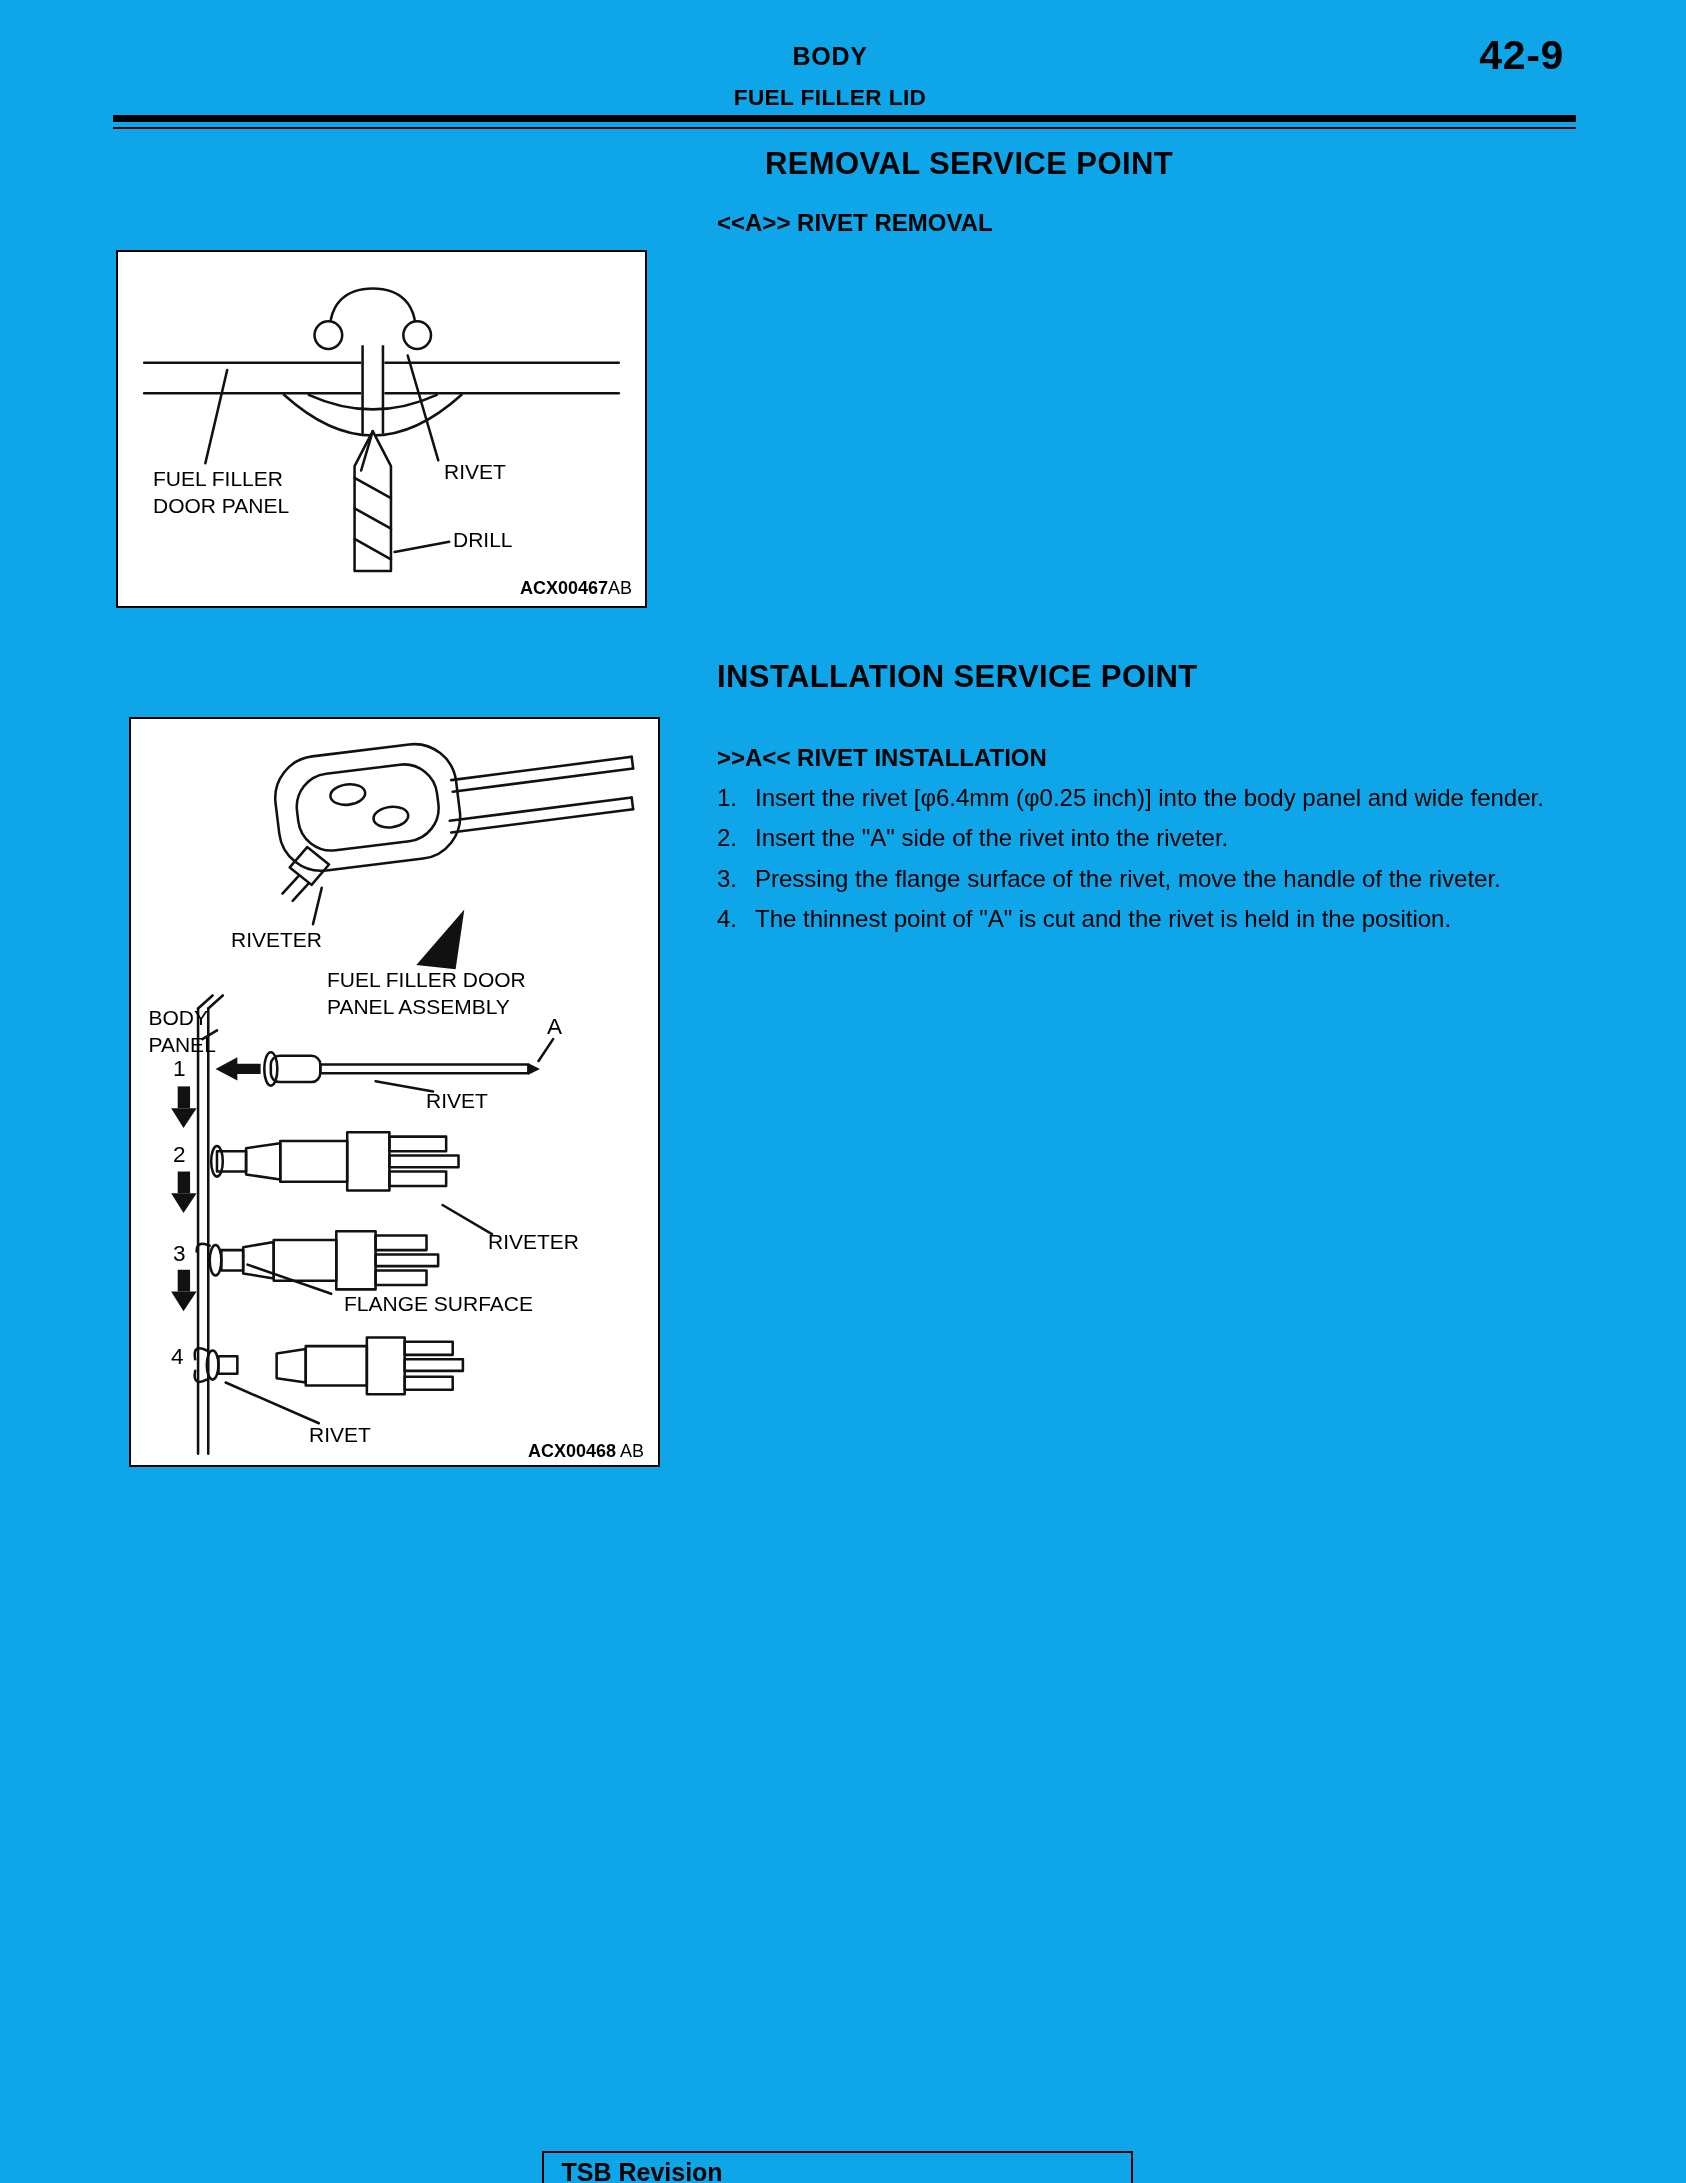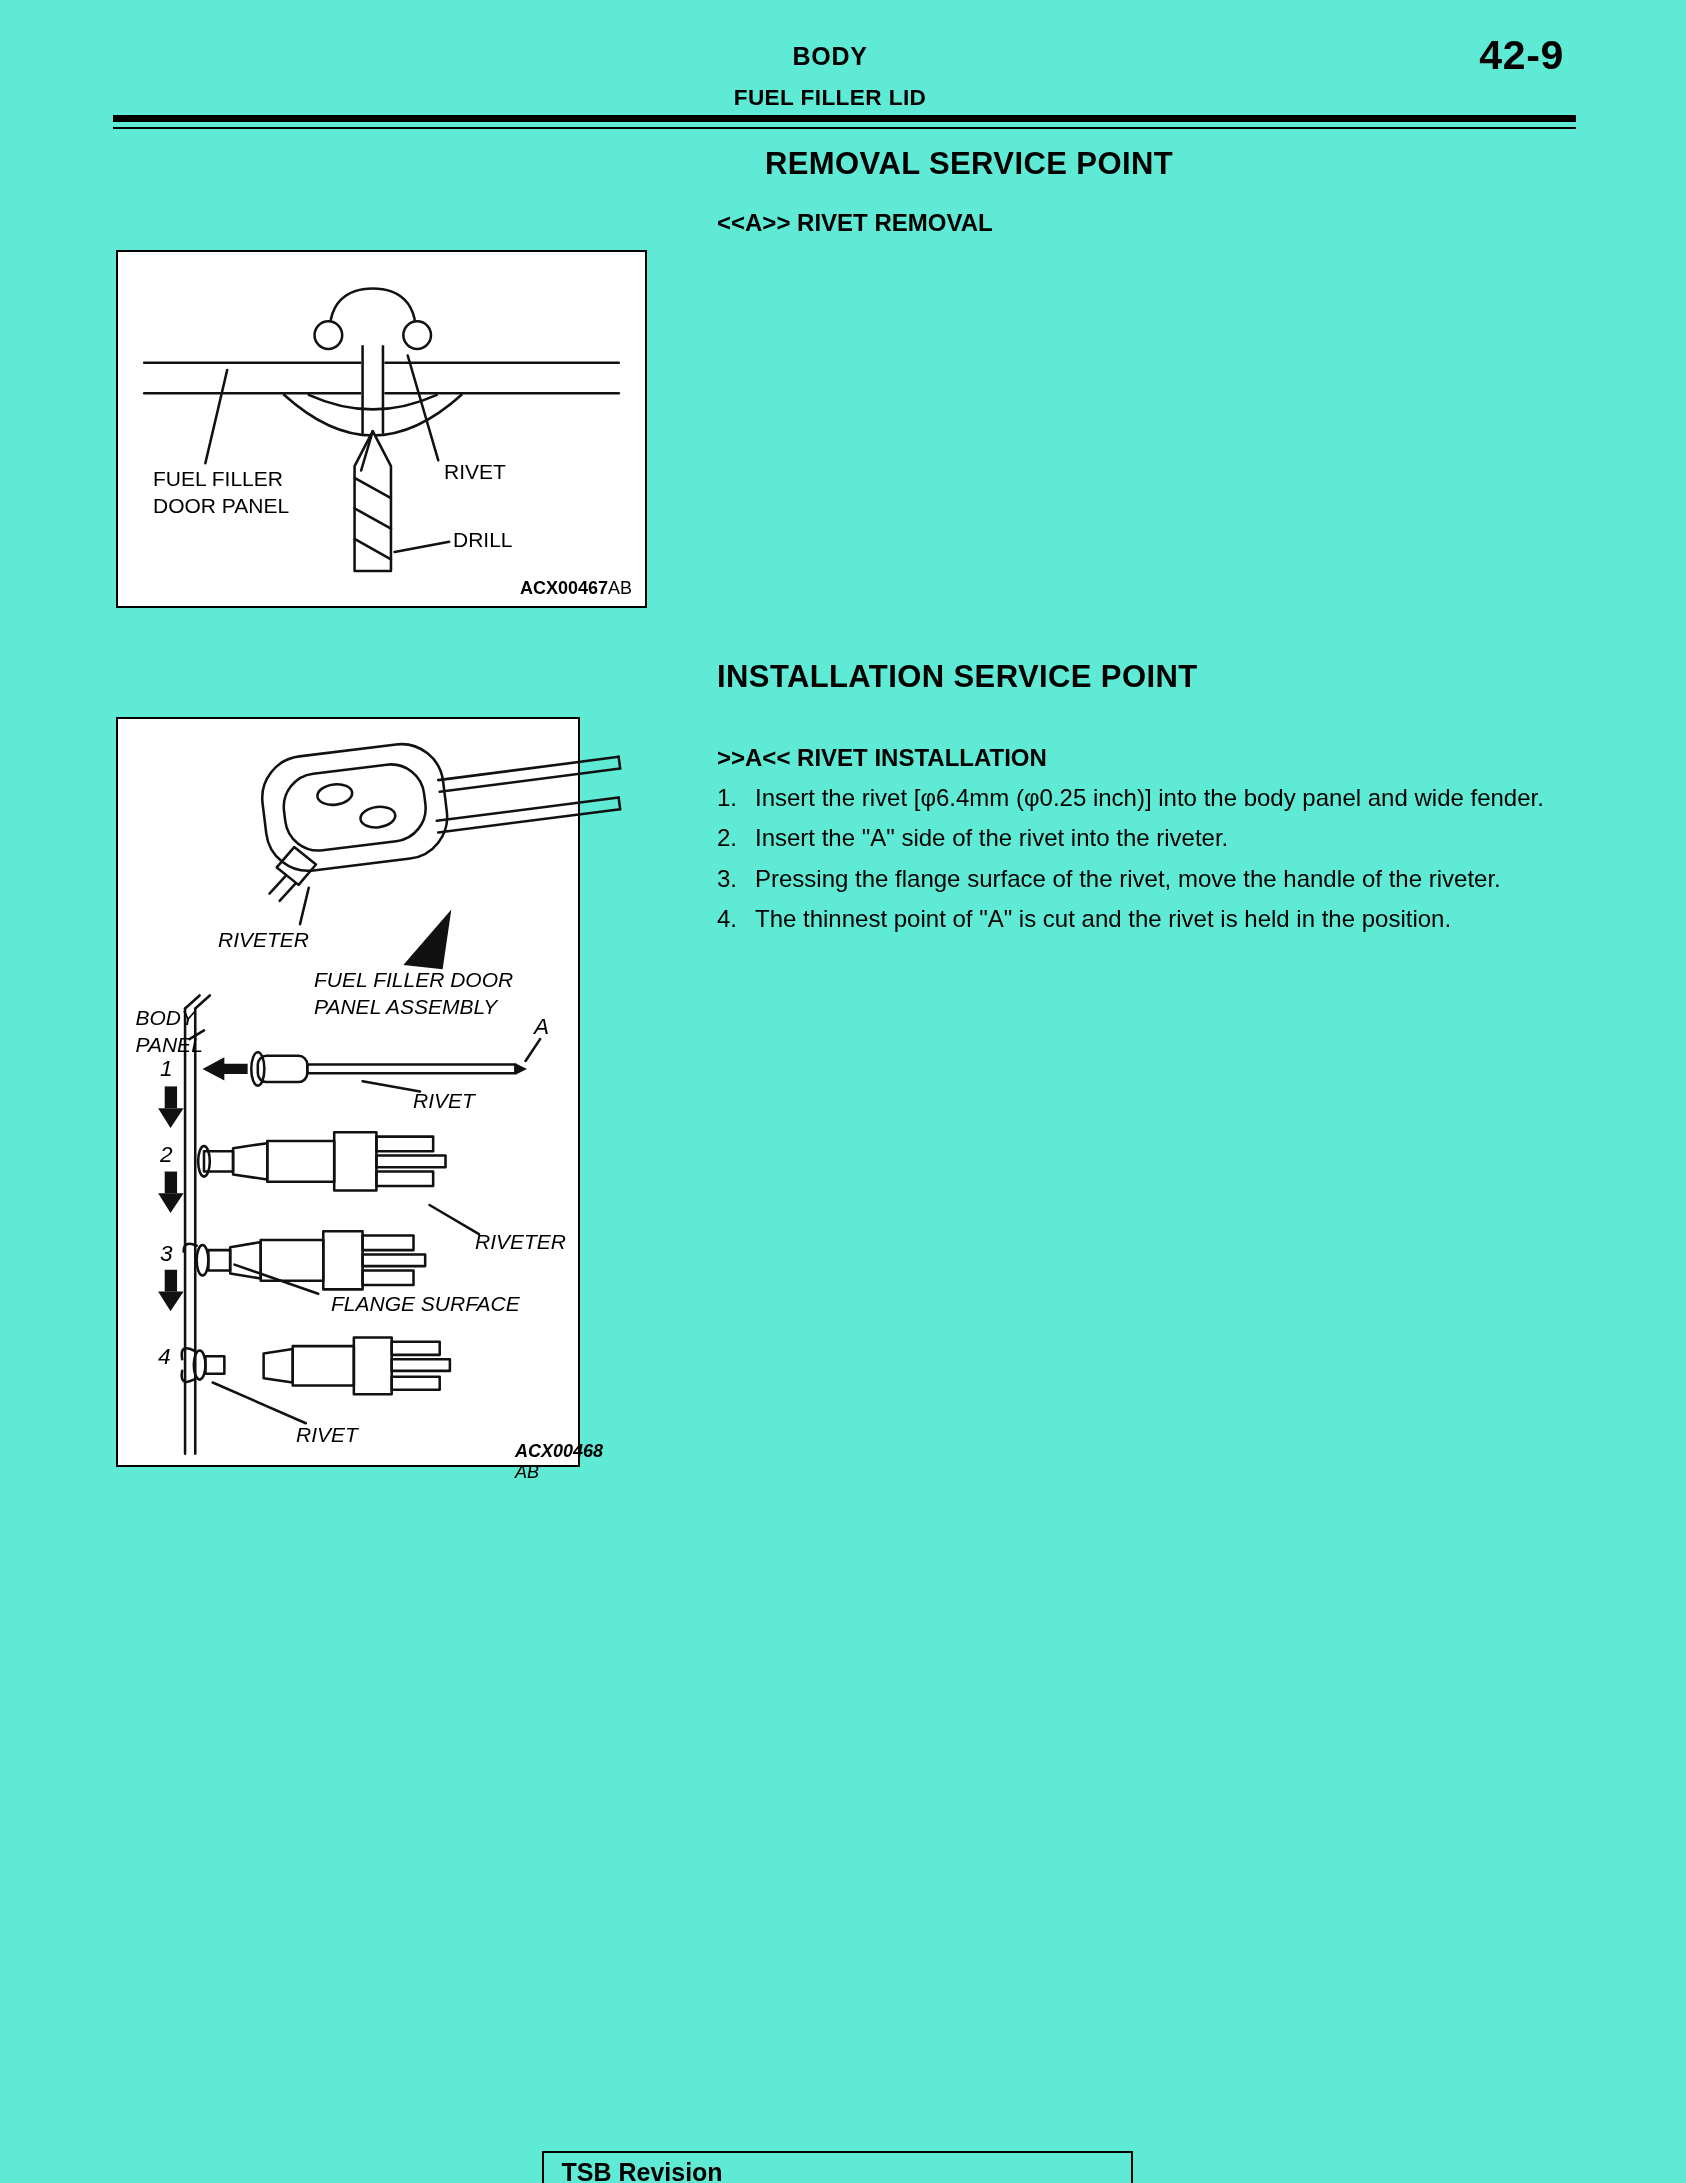--- a/index.html
+++ b/index.html
@@ -1,20 +1,20 @@
 <!DOCTYPE html>
 <html style="font-size:11.6px"><head>
 <meta charset="utf-8">
 <style>
   * { margin:0; padding:0; box-sizing:border-box; }
   html,body { background:#e8e8e8; }
   .page {
     position:relative;
     width:1687px; height:2183px;
-    background:#5eead4;
+    background:#0ea5e9;
     font-family:"Liberation Sans", sans-serif;
     color:#000;
     overflow:hidden;
   }
   .abs { position:absolute; }
   .pre { white-space:pre-line; }
 
   
   .header-center { left:466px; top:42px; width:728px; text-align:center; }
   .hdr-section { font-size:25px; font-weight:bold; letter-spacing:0.7px; }
@@ -35,21 +35,21 @@
   .install-title { left:717px; top:659px; }
   .install-sub { left:717px; top:744px; }
   .steps { left:717px; top:780px; width:855px; list-style:none; }
   .step { display:flex; margin-bottom:4.4px; }
   .step-num { width:38px; flex:0 0 38px; font-size:24px; line-height:36px; }
   .step-text { font-size:24px; line-height:36px; }
 
   
   .figure-box { border:2.2px solid #000; background:#fff; }
   .figure1 { left:116px; top:250px; width:531px; height:358px; }
-  .figure2 { left:116px; top:717px; width:464px; height:750px;font-style:italic; }
+  .figure2 { left:129px; top:717px; width:531px; height:750px; }
   .fig-label { font-size:21px; line-height:27px; color:#000; }
   .fig-num { font-size:22.6px; }
   .fig-code { font-size:18px; }
   .fig-code b { font-weight:bold; }
   .fig-code .sfx { font-weight:normal; }
   figure svg, .figure-box svg { display:block; }
 
   
   .footer-box { left:542px; top:2113px; width:591px; height:42px; border:2.2px solid #000;margin-top:38px; }
   .footer-label { font-size:25px; font-weight:bold; line-height:38px; padding-left:17.5px; }

